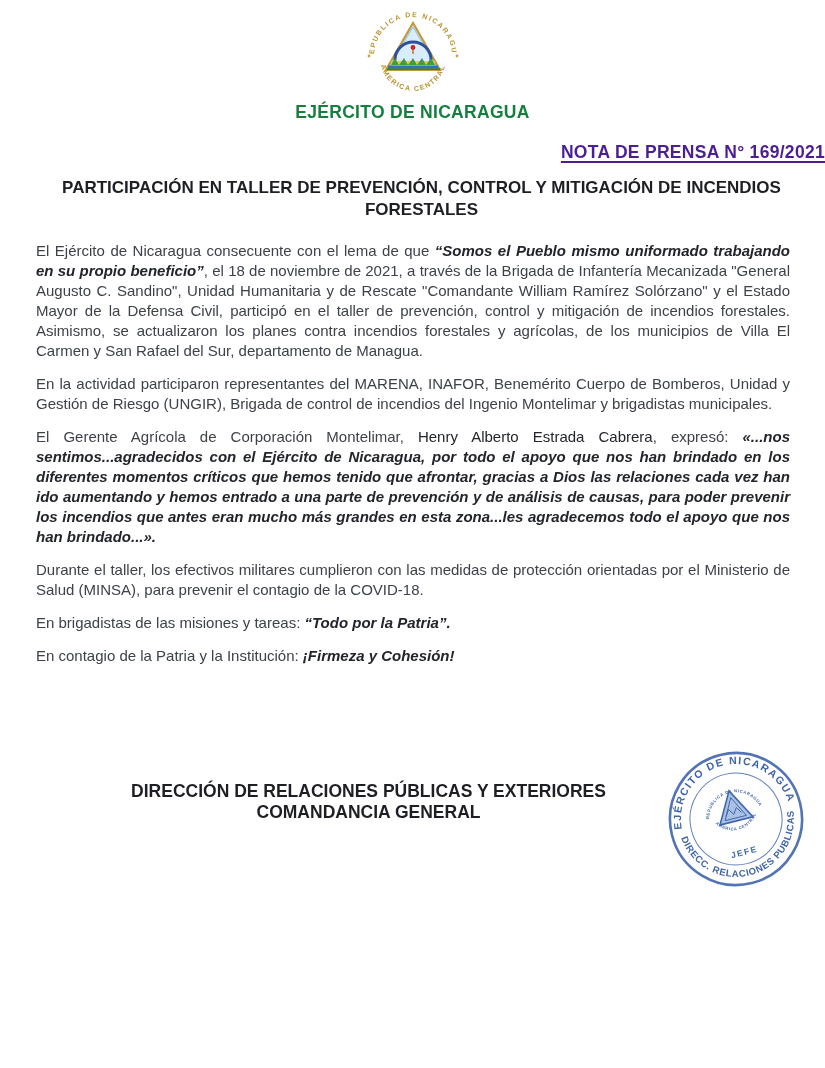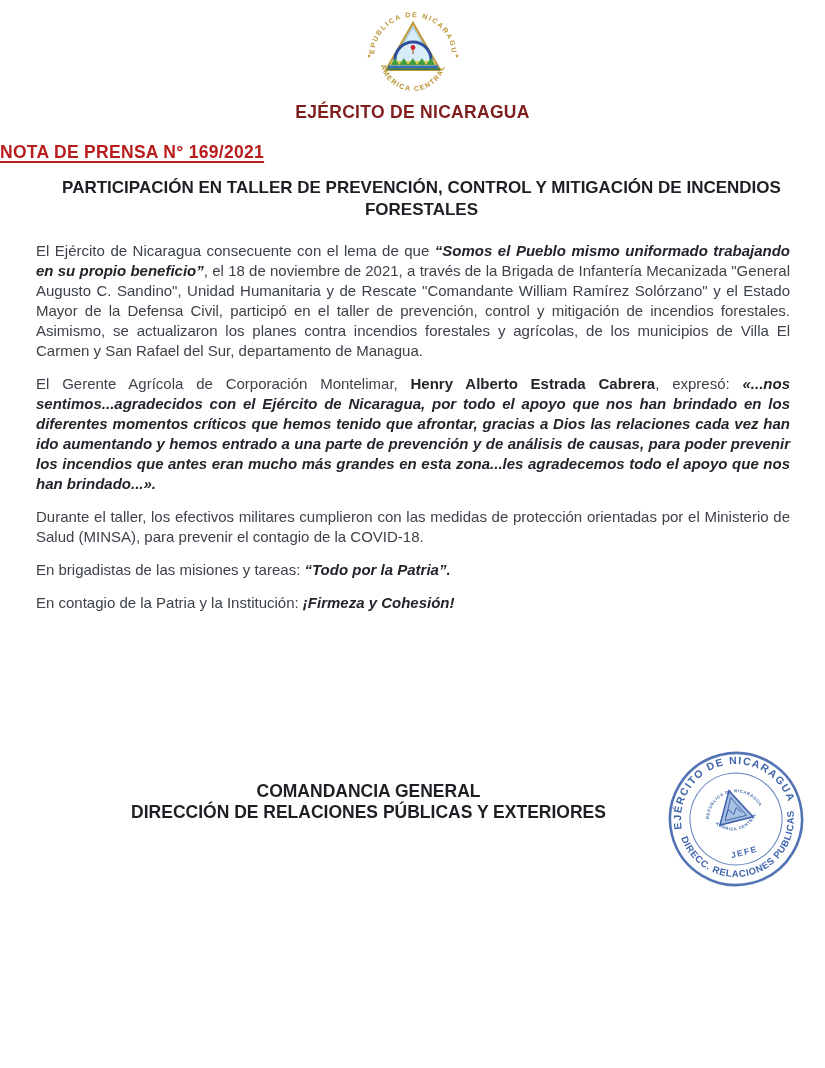--- a/index.html
+++ b/index.html
@@ -22,32 +22,32 @@
     height: 88px;
   }
   .org-title {
     position: absolute;
     top: 102px;
     left: 0;
     width: 100%;
     text-align: center;
     font-size: 17.5px;
     font-weight: bold;
-    color: #7f1d1d;
+    color: #15803d;
     letter-spacing: 0.3px;
   }
   .nota-title {
     position: absolute;
     top: 142px;
     left: 0;
     width: 100%;
-    text-align: left;
+    text-align: right;
     font-size: 17.5px;
     font-weight: bold;
-    color: #b91c1c;
+    color: #4c1d95;
     letter-spacing: 0.3px;
   }
   .nota-title span {
     text-decoration: underline;
     text-decoration-thickness: 2px;
     text-underline-offset: 3px;
   }
   .headline {
     position: absolute;
     top: 177px;
@@ -64,21 +64,21 @@
     top: 241px;
     left: 36px;
     right: 35px;
     font-size: 15px;
     line-height: 20px;
     text-align: justify;
     color: #3d424a;
   }
   .doc-body p { margin: 0 0 13px 0; }
   .seg-r { font-weight: normal; font-style: normal; }
-  .seg-b { font-weight: bold; font-style: normal; color: #22252b; margin-top: 16px; }
+  .seg-b { font-weight: normal; font-style: normal; color: #22252b; margin-top: 16px; }
   .seg-bi { font-weight: bold; font-style: italic; color: #22252b; }
   .footer {
     position: absolute;
     top: 781px;
     left: 0;
     width: 737px;
     text-align: center;
     font-size: 17.5px;
     font-weight: bold;
     line-height: 21px;
@@ -128,29 +128,30 @@
   <div class="org-title">EJÉRCITO DE NICARAGUA</div>
 
   <div class="nota-title">
     <span>NOTA DE PRENSA N° 169/2021</span>
   </div>
 
   <div class="headline">PARTICIPACIÓN EN TALLER DE PREVENCIÓN, CONTROL Y MITIGACIÓN DE INCENDIOS FORESTALES</div>
 
   <div class="doc-body">
       <p><span class="seg-r">El Ejército de Nicaragua consecuente con el lema de que </span><span class="seg-bi">“Somos el Pueblo mismo uniformado trabajando en su propio beneficio”</span><span class="seg-r">, el 18 de noviembre de 2021, a través de la Brigada de Infantería Mecanizada "General Augusto C. Sandino", Unidad Humanitaria y de Rescate "Comandante William Ramírez Solórzano" y el Estado Mayor de la Defensa Civil, participó en el taller de prevención, control y mitigación de incendios forestales. Asimismo, se actualizaron los planes contra incendios forestales y agrícolas, de los municipios de Villa El Carmen y San Rafael del Sur, departamento de Managua.</span></p>
+      <p><span class="seg-r">En la actividad participaron representantes del MARENA, INAFOR, Benemérito Cuerpo de Bomberos, Unidad y Gestión de Riesgo (UNGIR), Brigada de control de incendios del Ingenio Montelimar y brigadistas municipales.</span></p>
       <p><span class="seg-r">El Gerente Agrícola de Corporación Montelimar, </span><span class="seg-b">Henry Alberto Estrada Cabrera</span><span class="seg-r">, expresó: </span><span class="seg-bi">«...nos sentimos...agradecidos con el Ejército de Nicaragua, por todo el apoyo que nos han brindado en los diferentes momentos críticos que hemos tenido que afrontar, gracias a Dios las relaciones cada vez han ido aumentando y hemos entrado a una parte de prevención y de análisis de causas, para poder prevenir los incendios que antes eran mucho más grandes en esta zona...les agradecemos todo el apoyo que nos han brindado...».</span></p>
       <p><span class="seg-r">Durante el taller, los efectivos militares cumplieron con las medidas de protección orientadas por el Ministerio de Salud (MINSA), para prevenir el contagio de la COVID-18.</span></p>
       <p><span class="seg-r">En brigadistas de las misiones y tareas: </span><span class="seg-bi">“Todo por la Patria”.</span></p>
       <p><span class="seg-r">En contagio de la Patria y la Institución: </span><span class="seg-bi">¡Firmeza y Cohesión!</span></p>
     </div>
 
   <div class="footer">
+    <div>DIRECCIÓN DE RELACIONES PÚBLICAS Y EXTERIORES</div>
     <div>COMANDANCIA GENERAL</div>
-    <div>DIRECCIÓN DE RELACIONES PÚBLICAS Y EXTERIORES</div>
   </div>
 
   <div class="stamp">
     <svg viewBox="0 0 176 146" width="176" height="146">
       <defs>
         <path id="stampTop" d="M 33,73 A 55,55 0 0 1 143,73"></path>
         <path id="stampBot" d="M 30,73 A 58,58 0 0 0 146,73"></path>
         <path id="stampInTop" d="M 62,66 A 27,27 0 0 1 114,66"></path>
         <path id="stampInBot" d="M 64,66 A 25,25 0 0 0 112,66"></path>
       </defs>

